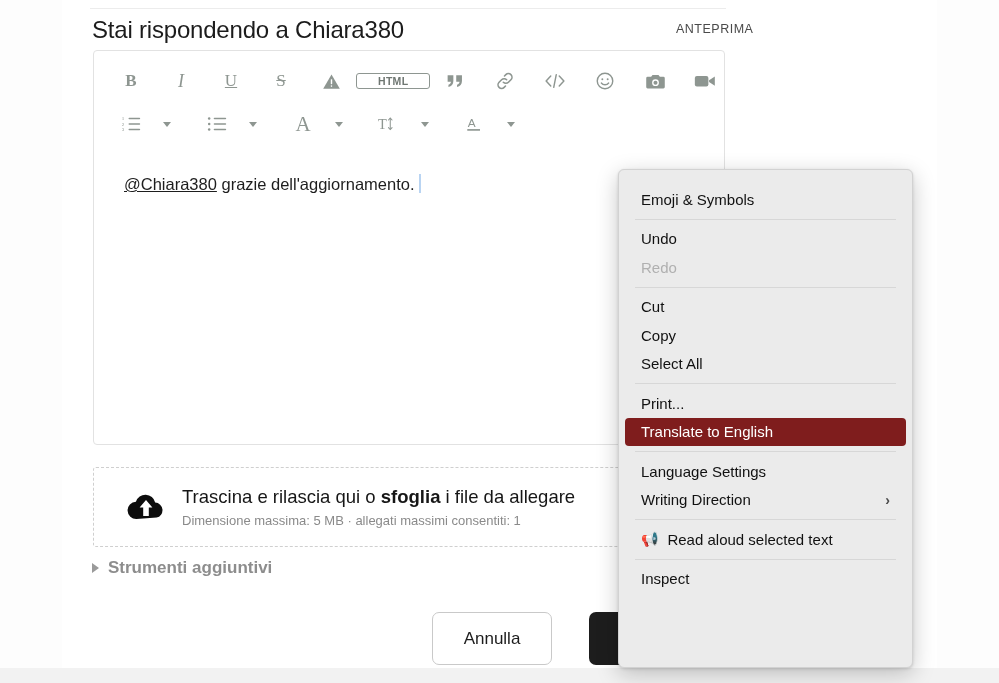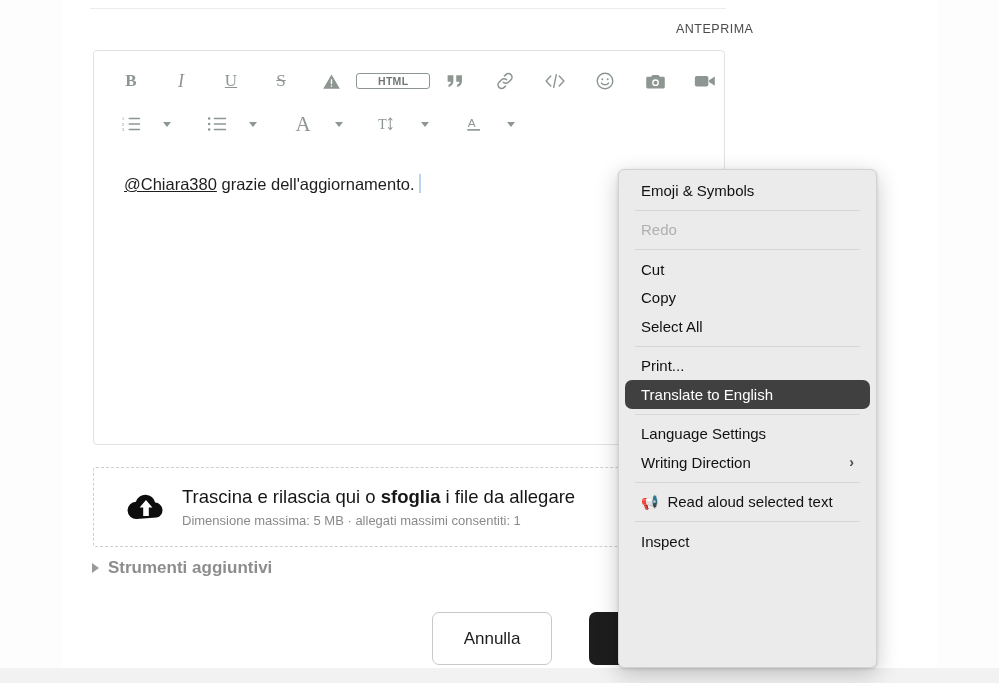--- a/index.html
+++ b/index.html
@@ -112,49 +112,50 @@
   }
   .btn-submit {
     position:absolute; left:589px; top:612px; width:132px; height:53px;
     border-radius:7px; background:#1d1d1d;
     display:flex; align-items:center; justify-content:center;
     font-size:17px; color:#fff; cursor:pointer; overflow:hidden;
   }
 
   
   .ctx-menu {
-    position:absolute; left:618px; top:169px; width:259px; height:499px;
+    position:absolute; left:618px; top:169px; width:295px; height:499px;
     background:#ebebeb; border-radius:6px;
     border:0.5px solid #d2d2d2;
     box-shadow: 0 6px 22px rgba(0,0,0,0.22), 0 1px 3px rgba(0,0,0,0.14);
-    padding:6px 0; z-index:40; overflow:hidden;
+    padding:15px 0; z-index:40; overflow:hidden;
   }
   .ctx-item {
     height:28.5px; display:flex; align-items:center;
     padding:0 16px; margin:0 6px; border-radius:4px;
     font-size:15px; color:#111; cursor:default; white-space:nowrap;
   }
   .ctx-item.disabled { color:#b0b0b0; }
-  .ctx-item.highlight { background:#404040; color:#fff;border-radius:7px; }
+  .ctx-item.highlight { background:#7f1d1d; color:#fff; }
   .ctx-item .label { flex:1 1 auto; }
   .ctx-item .chev {
     font-size:14px; color:#4a4a4a; line-height:1; margin-left:10px; font-weight:600;
   }
   .ctx-item .emoji { margin-right:9px; font-size:14px; line-height:1; display:flex; }
   .ctx-sep { height:1px; background:#d7d7d7; margin:5px 16px; }
 </style>
 </head>
 <body>
 
 <div id="root">
 
   <div class="gutter-left"></div>
   <div class="gutter-right"></div>
 
   <div class="top-rule"></div>
+  <div class="page-title">Stai rispondendo a Chiara380</div>
   <div class="preview-link">ANTEPRIMA</div>
 
   <div class="editor-box">
 
     <div class="toolbar-row r1">
       <div class="tb-btn bold">B</div>
       <div class="tb-btn ital">I</div>
       <div class="tb-btn under">U</div>
       <div class="tb-btn strike">S</div>
 
@@ -328,20 +329,23 @@
   </div>
 
   <div class="btn-cancel">Annulla</div>
   <div class="btn-submit"></div>
 
   <div class="ctx-menu" id="ctx">
       <div class="ctx-item">
         <span class="label">Emoji &amp; Symbols</span>
       </div>
       <div class="ctx-sep"></div>
+      <div class="ctx-item">
+        <span class="label">Undo</span>
+      </div>
       <div class="ctx-item disabled">
         <span class="label">Redo</span>
       </div>
       <div class="ctx-sep"></div>
       <div class="ctx-item">
         <span class="label">Cut</span>
       </div>
       <div class="ctx-item">
         <span class="label">Copy</span>
       </div>

